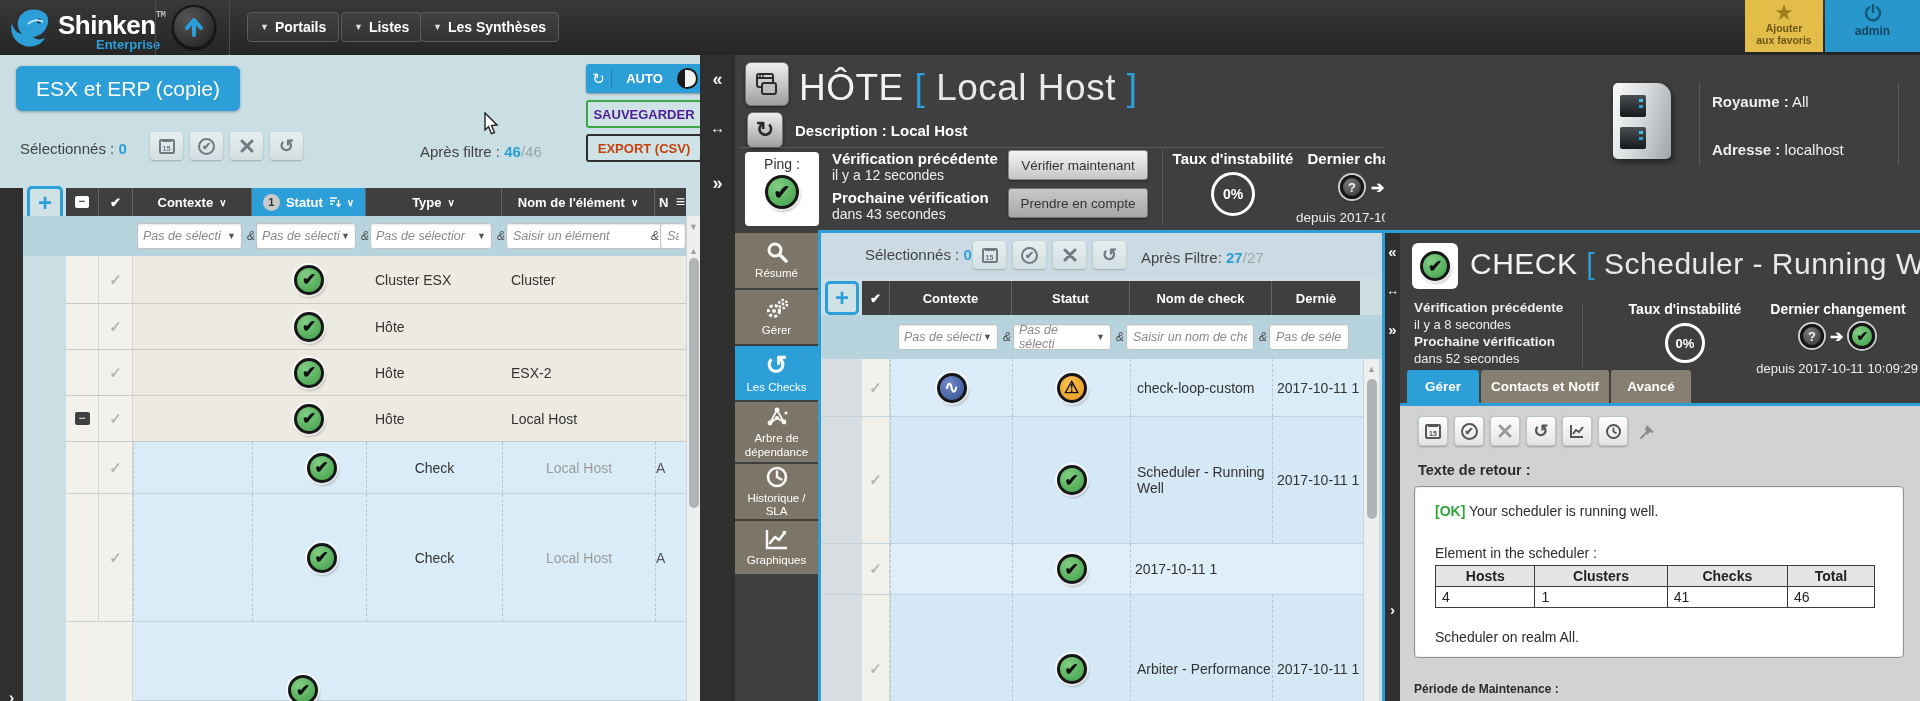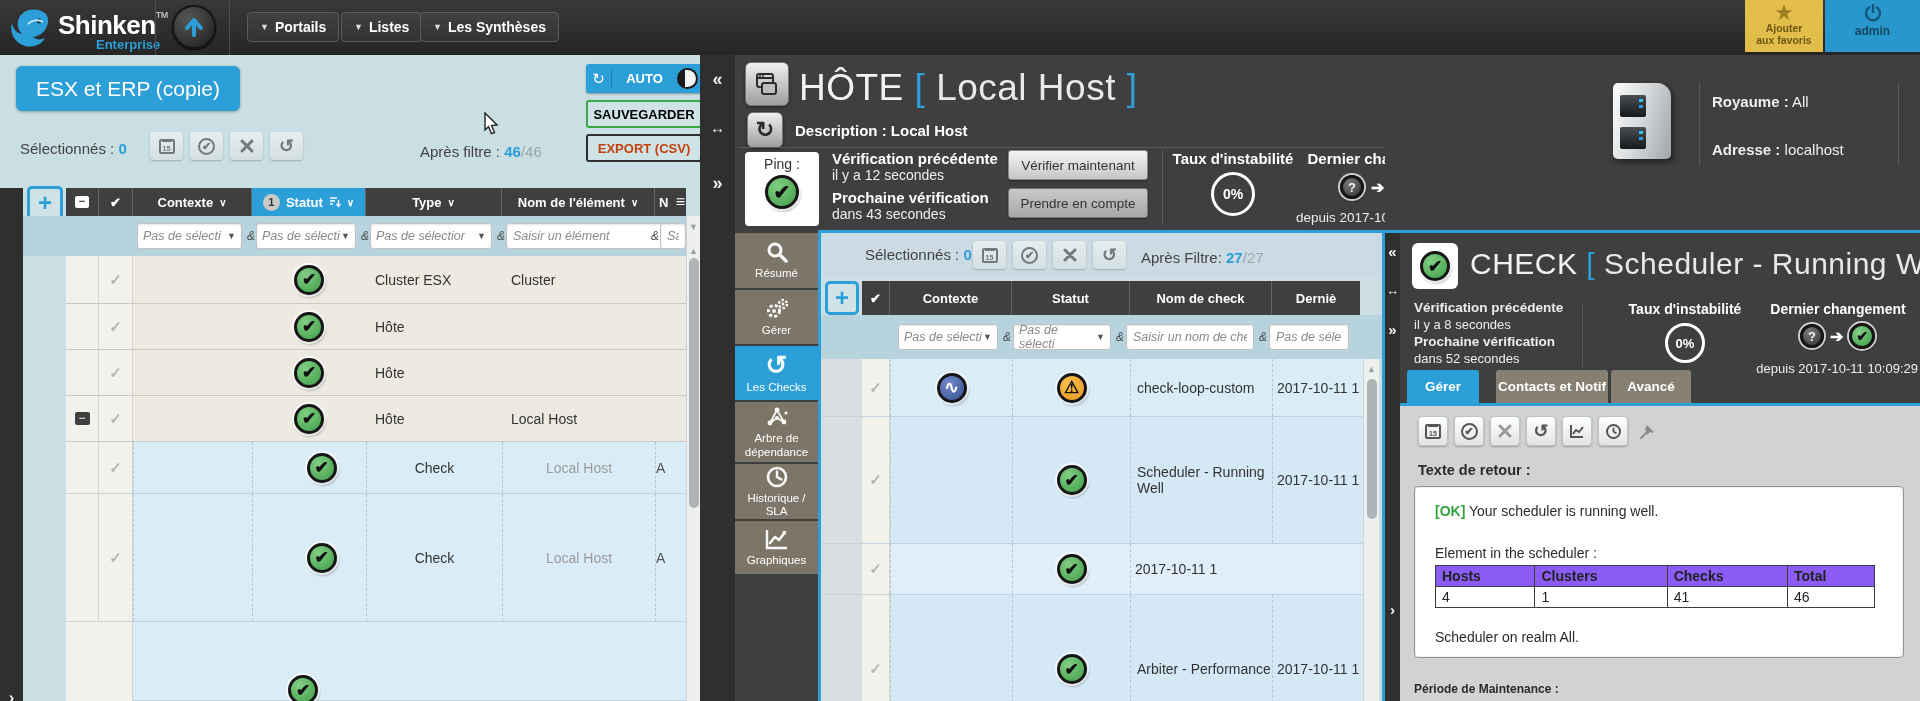--- a/index.html
+++ b/index.html
@@ -5,21 +5,21 @@
   * { margin:0; padding:0; box-sizing:border-box; }
   html,body { width:1920px; height:701px; overflow:hidden; background:#222; }
   body { font-family:"Liberation Sans", sans-serif; position:relative; }
   .abs { position:absolute; }
   .flex { display:flex; align-items:center; }
 
   
   #topbar { left:0; top:0; width:1920px; height:55px;
     background:linear-gradient(#383838,#262626); z-index:30; }
   .brandname { color:#fff; font-size:26px; font-weight:bold; letter-spacing:-0.5px; }
-  .brandtm { color:#bbb; font-size:9px; vertical-align:top; }
+  .brandtm { color:#bbb; font-size:9px; vertical-align:top;font-family:Liberation Mono, monospace; }
   .brandsub { color:#2d9fd8; font-size:13px; font-weight:bold; }
   .vsep { width:1px; background:#4d4d4d; }
   .upbtn { width:44px; height:44px; border-radius:50%;
     background:radial-gradient(circle at 35% 30%,#565656,#1d1d1d);
     border:2px solid #151515; box-shadow:0 1px 2px #000; }
   .menu-btn { height:30px; background:linear-gradient(#414141,#333);
     border:1px solid #5c5c5c; border-radius:4px; color:#fff; font-size:14px;
     font-weight:bold; padding:0 12px; display:flex; align-items:center; gap:6px; }
   .menu-btn .tri { font-size:9px; color:#ddd; }
   .fav-btn { background:#e2bd4a; color:#6e5713; }
@@ -37,21 +37,21 @@
     display:flex; align-items:center; color:#fff; overflow:hidden;
     box-shadow:0 1px 2px rgba(0,0,0,.35); }
   .auto-pill .seg { width:26px; text-align:center; font-size:15px; border-right:1px solid #1d83b5; }
   .auto-pill .lab { flex:1; text-align:center; font-weight:bold; font-size:13px; }
   .auto-knob { width:21px; height:21px; border-radius:50%; background:#1b1b1b;
     margin-right:4px; position:relative; overflow:hidden; }
   .auto-knob::after { content:""; position:absolute; right:2px; top:2px; width:11px;
     height:17px; background:#f3f3f3; border-radius:0 9px 9px 0; }
   .ghost-btn { width:116px; height:28px; border-radius:3px; background:#cfe3e6;
     font-size:13px; font-weight:bold; display:flex; align-items:center; justify-content:center; }
-  .ghost-btn.green { border:2px solid #3aa845; color:#000000; }
+  .ghost-btn.green { border:2px solid #3aa845; color:#4c1d95; }
   .ghost-btn.dark { border:2px solid #2e2e2e; color:#c2410c; }
   .count-label { font-size:15px; color:#444; }
   .count-blue { color:#2d9fd8; font-weight:bold; }
   .count-gray { color:#9aa6ab; }
   .tool-ico { width:33px; height:28px; background:linear-gradient(#e7eeef,#d3dfe1);
     border-radius:4px; box-shadow:0 1px 2px rgba(0,0,0,.25); display:flex;
     align-items:center; justify-content:center; color:#6f7b80; }
   .tool-ico.framed { border:1px solid #b9c6c9; }
   .cal { width:16px; height:15px; border:2px solid currentColor; border-radius:2px; position:relative;
     font-size:7px; font-weight:bold; display:flex; align-items:flex-end; justify-content:center; }
@@ -137,21 +137,21 @@
   .side-item svg, .side-item .gly { opacity:.95; }
 
   
   .tab { height:33px; display:flex; align-items:center; justify-content:center;
     font-size:13.5px; font-weight:bold; color:#fff; background:#877f71;
     border-radius:3px 3px 0 0; }
   .tab.active { background:#2d9fd8; }
   .retour-box { background:#fff; border:1px solid #939393; border-radius:4px;
     box-shadow:inset 0 0 2px rgba(0,0,0,.2); }
   .sched-table { border-collapse:collapse; width:440px; font-size:14px; color:#222; }
-  .sched-table th { background:#8b5cf6; font-weight:bold; text-align:left; }
+  .sched-table th { background:#e5e5e5; font-weight:bold; text-align:center; }
   .sched-table th, .sched-table td { border:1px solid #3c3c3c; padding:2px 6px; height:21px; }
   .okgreen { color:#2fa63c; font-weight:bold; }
   .dtext { color:#2b2b2b; font-size:14px; }
   .server-tower { width:58px; height:76px; border-radius:5px 14px 5px 5px;
     background:linear-gradient(105deg,#fafbfb 0%,#d9dcde 45%,#9fa5aa 100%);
     position:relative; box-shadow:2px 3px 6px rgba(0,0,0,.5); }
   .server-slot { position:absolute; left:7px; width:26px; height:22px; border-radius:2px;
     background:linear-gradient(#4a4f53,#17191b); }
   .server-slot i { position:absolute; right:3px; top:4px; width:4px; height:3px; background:#39c2e8; }
   .server-slot i.b { top:10px; background:#2d9fd8; }
@@ -337,20 +337,21 @@
   <div class="abs parent-row" style="left:66px;top:295px;width:620px;height:46px;display:grid;grid-template-columns:33px 34px 119px 114px 136px 153px 31px">
     <div class="cell gutter-col"></div>
       <div class="cell gutter-col" style="justify-content:center">
         <span class="rowcheck">✓</span>
       </div>
     <div class="cell"></div>
       <div class="cell" style="justify-content:center">
         <span class="coin ok s30"></span>
       </div>
     <div class="cell" style="padding-left:9px">Hôte</div>
+    <div class="cell" style="padding-left:9px">ESX-2</div>
       <div class="cell"></div>
   </div>
   <div class="abs parent-row" style="left:66px;top:341px;width:620px;height:46px;display:grid;grid-template-columns:33px 34px 119px 114px 136px 153px 31px">
     <div class="cell gutter-col" style="justify-content:center">
         <span style="background:#3f3f3f;color:#fff;width:15px;height:13px;border-radius:2px;font-size:12px;line-height:12px;text-align:center">−</span>
       </div>
     <div class="cell gutter-col" style="justify-content:center">
         <span class="rowcheck">✓</span>
       </div>
     <div class="cell"></div>
@@ -686,21 +687,21 @@
     <div class="abs pct-circle" style="left:265px;top:90px;width:40px;height:40px;font-size:13px">0%</div>
     <div class="abs wlabel" style="left:363px;top:68px;width:150px;text-align:center;font-size:14px">Dernier changement</div>
     <div class="abs flex" style="left:400px;top:90px;gap:6px">
       <span class="coin quest s24"></span>
       <span class="arrow-w">➔</span>
       <span class="coin ok s26"></span>
     </div>
     <div class="abs wtext" style="left:340px;top:128px;width:178px;text-align:right;font-size:13px;white-space:nowrap">depuis 2017-10-11 10:09:29</div>
 
     <div class="abs tab active" style="left:7px;top:137px;width:72px">Gérer</div>
-    <div class="abs tab" style="left:96px;top:137px;width:112px">Contacts et Notif</div>
+    <div class="abs tab" style="left:81px;top:137px;width:128px">Contacts et Notif</div>
     <div class="abs tab" style="left:211px;top:137px;width:80px">Avancé</div>
     <div class="abs" style="left:0;top:170px;width:520px;height:3px;background:#2d9fd8"></div>
 
     <div class="abs" style="left:0;top:173px;width:520px;height:295px;background:#d2d2d2">
       <div class="abs flex" style="left:18px;top:10px;gap:6px">
         <span class="tool-ico framed" style="width:30px;height:30px;background:linear-gradient(#fff,#e3e3e3);color:#555">
             <span class="cal"></span>
           </span>
         <span class="tool-ico framed" style="width:30px;height:30px;background:linear-gradient(#fff,#e3e3e3);color:#555">
             <span class="ckc"></span>

